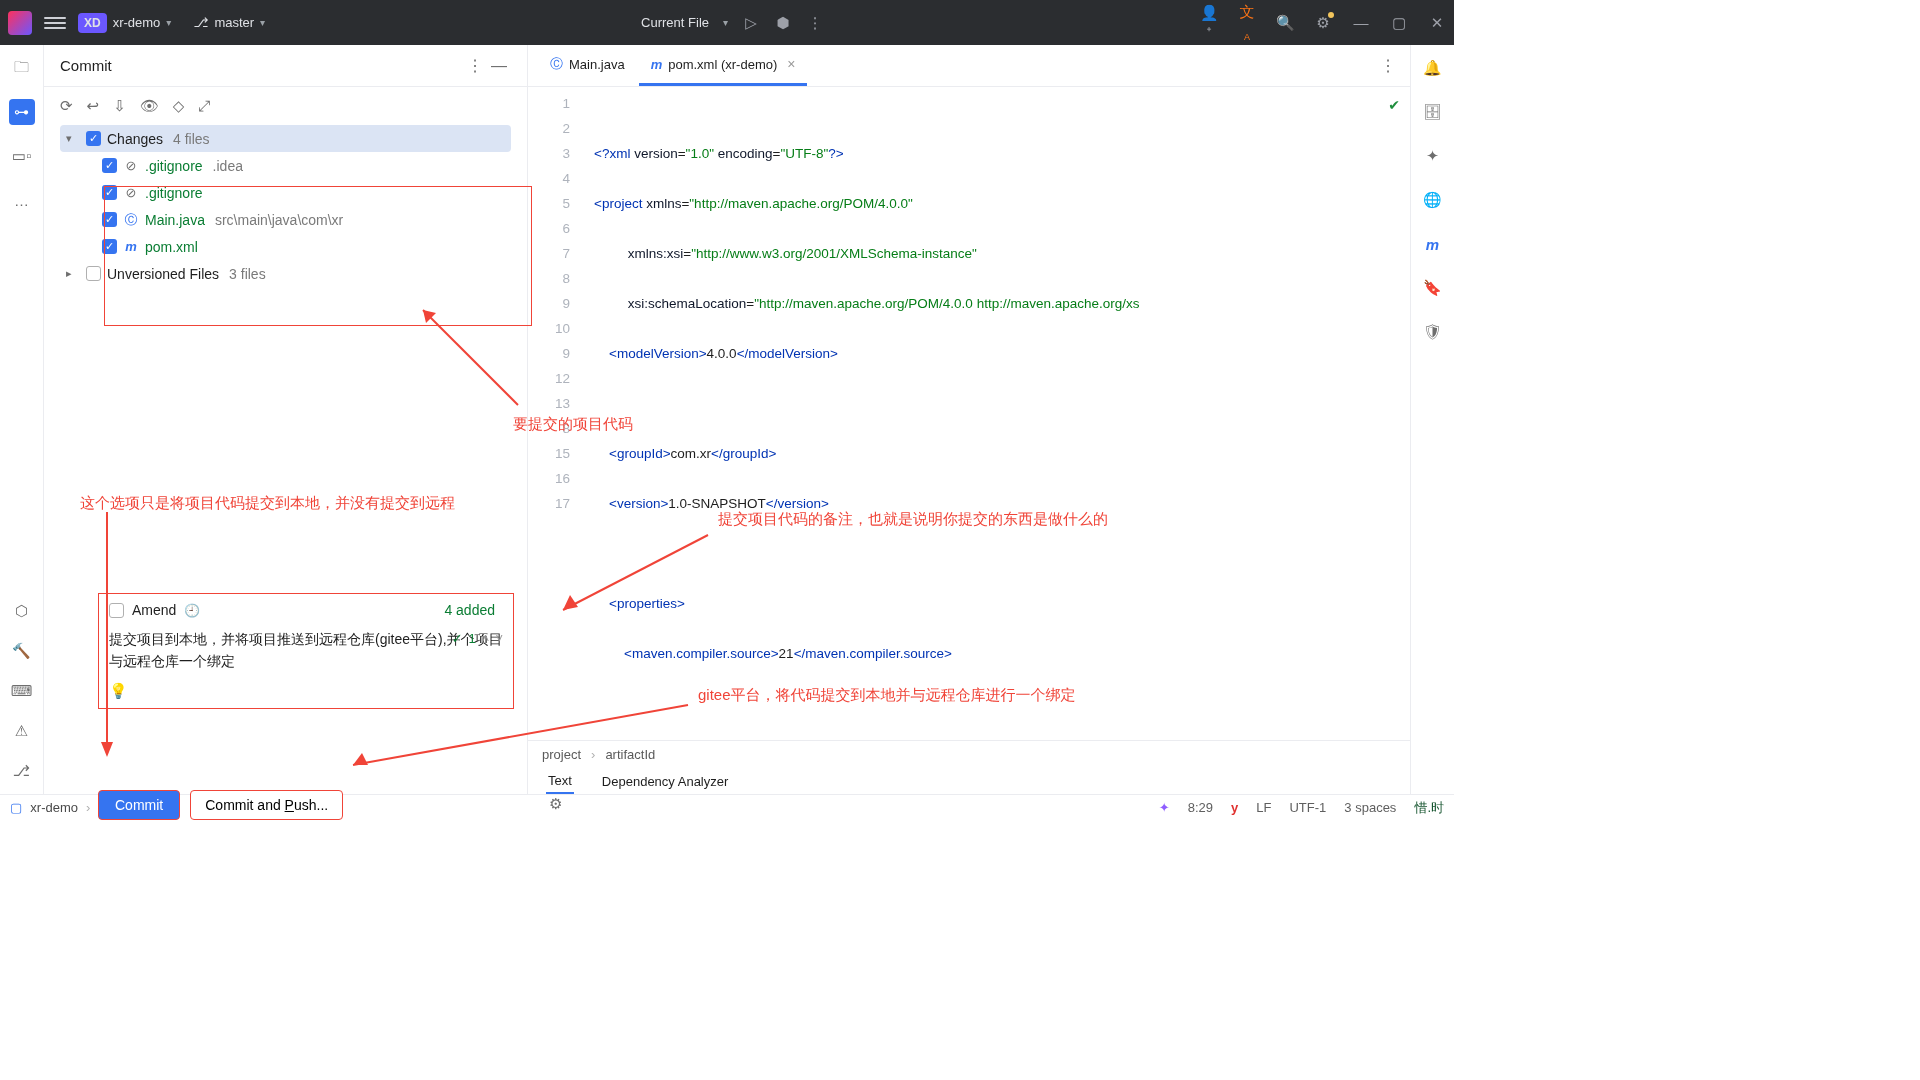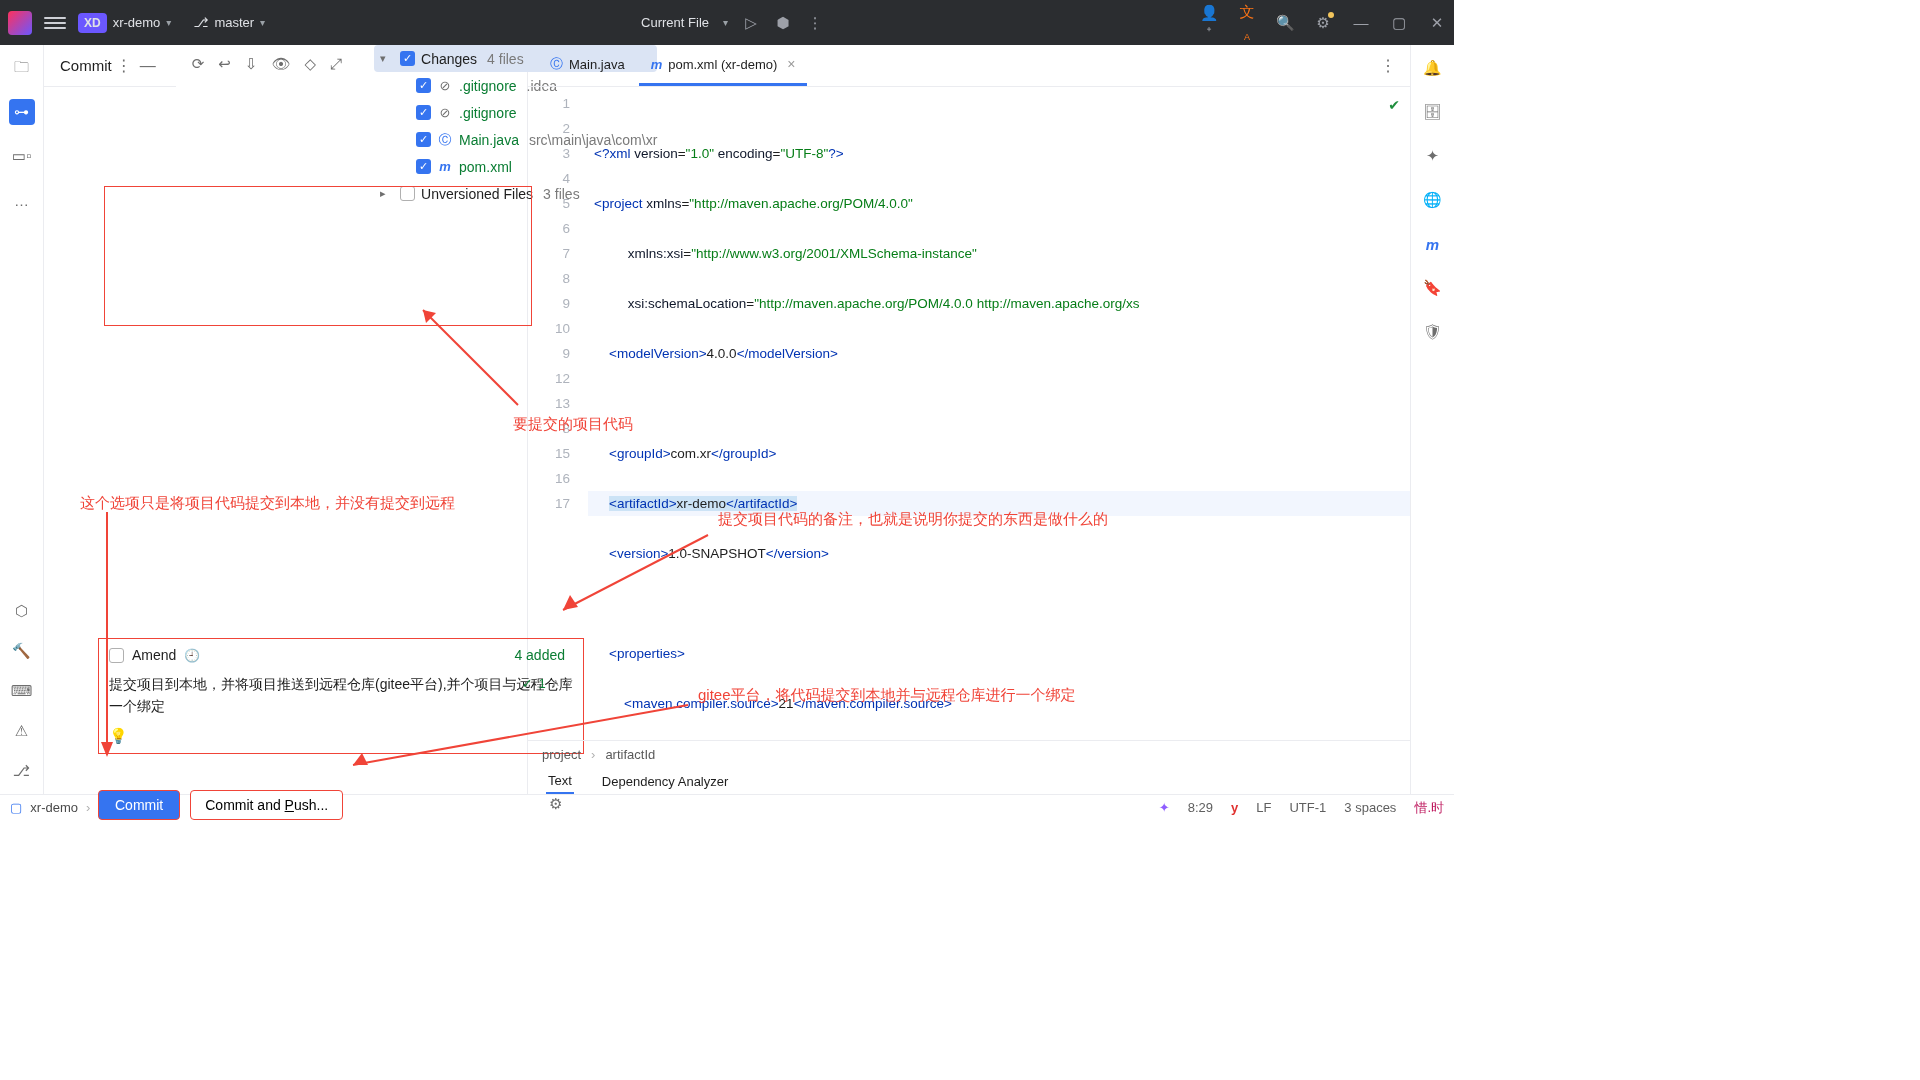--- a/index.html
+++ b/index.html
@@ -25,21 +25,21 @@
 
 .main { display: flex; height: calc(100% - 45px - 26px); background: #fff; }
 
 
 .strip { width: 44px; background: #fff; border-right: 1px solid #ebecf0; display: flex; flex-direction: column; align-items: center; padding-top: 10px; gap: 18px; }
 .strip-icon { width: 26px; height: 26px; display: flex; align-items: center; justify-content: center; color: #6e6e6e; border-radius: 4px; cursor: pointer; font-size: 15px; }
 .strip-icon.active { background: #3574f0; color: #fff; }
 .strip-bottom { margin-top: auto; display: flex; flex-direction: column; align-items: center; gap: 14px; padding-bottom: 10px; }
 
 
-.commit-panel { width: 484px; border-right: 1px solid #ebecf0; display: flex; flex-direction: row; position: relative; }
+.commit-panel { width: 484px; border-right: 1px solid #ebecf0; display: flex; flex-direction: column; position: relative; }
 .cp-header { height: 42px; border-bottom: 1px solid #ebecf0; display: flex; align-items: center; padding: 0 16px; }
 .cp-title { font-size: 15px; flex: 1; }
 .cp-hact { color: #6e6e6e; font-size: 16px; width: 24px; text-align: center; cursor: pointer; }
 .cp-toolbar { height: 38px; display: flex; align-items: center; gap: 14px; padding: 0 16px; }
 .cp-tbi { color: #6e6e6e; cursor: pointer; font-size: 15px; }
 
 .cp-tree { padding: 0 16px; }
 .tree-row { display: flex; align-items: center; height: 27px; gap: 6px; border-radius: 4px; }
 .tree-row.sel { background: #dbe4f4; }
 .tree-indent1 { padding-left: 6px; }
@@ -49,21 +49,21 @@
 .tree-chk.empty { background: #fff; border: 1.5px solid #b0b0b0; }
 .tree-ico { width: 16px; text-align: center; }
 .tree-label { font-size: 14px; }
 .tree-count { color: #7a7a7a; margin-left: 4px; font-size: 14px; }
 .tree-path { color: #7a7a7a; margin-left: 4px; font-size: 14px; }
 
 
 .red-box1 { position: absolute; border: 1.5px solid #f04438; left: 60px; top: 141px; width: 428px; height: 140px; pointer-events: none; }
 
 
-.amend-box { position: absolute; left: 54px; top: 593px; width: 486px; border: 1.5px solid #f04438; padding: 4px 0 0 0; }
+.amend-box { position: absolute; left: 54px; top: 548px; width: 416px; border: 1.5px solid #f04438; padding: 4px 0 0 0; }
 .amend-row { display: flex; align-items: center; padding: 4px 10px; gap: 8px; }
 .amend-lbl { font-size: 14px; }
 .amend-added { margin-left: auto; color: #0a7d33; font-size: 14px; padding-right: 8px; }
 .msg-area { padding: 6px 10px 36px 10px; font-size: 14px; line-height: 22px; position: relative; }
 .msg-suff { display: inline-flex; align-items: center; gap: 6px; color: #0a7d33; position: absolute; right: 10px; top: 6px; font-size: 13px; }
 .bulb { position: absolute; left: 10px; bottom: 6px; font-size: 15px; }
 
 
 .commit-btns { position: absolute; left: 54px; top: 745px; display: flex; gap: 10px; align-items: center; }
 .btn-commit { background:#3574f0; color:#fff; border:none; height:30px; padding:0 16px; border-radius:4px; font-size:14px; cursor:pointer; border: 1.5px solid #f04438; }
@@ -287,21 +287,20 @@
       </div>
       <div class="codelines">
         <span class="check-ok">✔</span>
 <div class="cl"><span class="t-tag">&lt;?</span><span class="t-tag">xml</span> <span class="t-attr">version</span>=<span class="t-str">"1.0"</span> <span class="t-attr">encoding</span>=<span class="t-str">"UTF-8"</span><span class="t-tag">?&gt;</span></div>
 <div class="cl"><span class="t-tag">&lt;project</span> <span class="t-attr">xmlns</span>=<span class="t-str">"http://maven.apache.org/POM/4.0.0"</span></div>
 <div class="cl">         <span class="t-attr">xmlns:xsi</span>=<span class="t-str">"http://www.w3.org/2001/XMLSchema-instance"</span></div>
 <div class="cl">         <span class="t-attr">xsi:schemaLocation</span>=<span class="t-str">"http://maven.apache.org/POM/4.0.0 http://maven.apache.org/xs</span></div>
 <div class="cl">    <span class="t-tag">&lt;modelVersion&gt;</span><span class="t-txt">4.0.0</span><span class="t-tag">&lt;/modelVersion&gt;</span></div>
 <div class="cl"></div>
 <div class="cl">    <span class="t-tag">&lt;groupId&gt;</span><span class="t-txt">com.xr</span><span class="t-tag">&lt;/groupId&gt;</span></div>
-<div class="cl hl">    <span class="cl-hl-span"><span class="t-tag">&lt;artifactId&gt;</span><span class="t-txt">xr-demo</span><span class="t-tag">&lt;/artifactId&gt;</span></span></div>
 <div class="cl">    <span class="t-tag">&lt;version&gt;</span><span class="t-txt">1.0-SNAPSHOT</span><span class="t-tag">&lt;/version&gt;</span></div>
 <div class="cl"></div>
 <div class="cl">    <span class="t-tag">&lt;properties&gt;</span></div>
 <div class="cl">        <span class="t-tag">&lt;maven.compiler.source&gt;</span><span class="t-txt">21</span><span class="t-tag">&lt;/maven.compiler.source&gt;</span></div>
 
 
 
 
 
       </div>
@@ -362,15 +361,15 @@
     <span style="color:#3574f0;font-style:italic;font-weight:700">m</span>
     <span>pom.xml</span>
   </div>
   <div class="st-right">
     <span style="color:#8f5eff">✦</span>
     <span>8:29</span>
     <span style="color:#e0312f;font-weight:700">y</span>
     <span>LF</span>
     <span>UTF-1</span>
     <span>3 spaces</span>
-    <span style="color:#be185d">惜.时</span>
+    <span style="color:#14532d">惜.时</span>
   </div>
 </div>
 
 </body></html>

